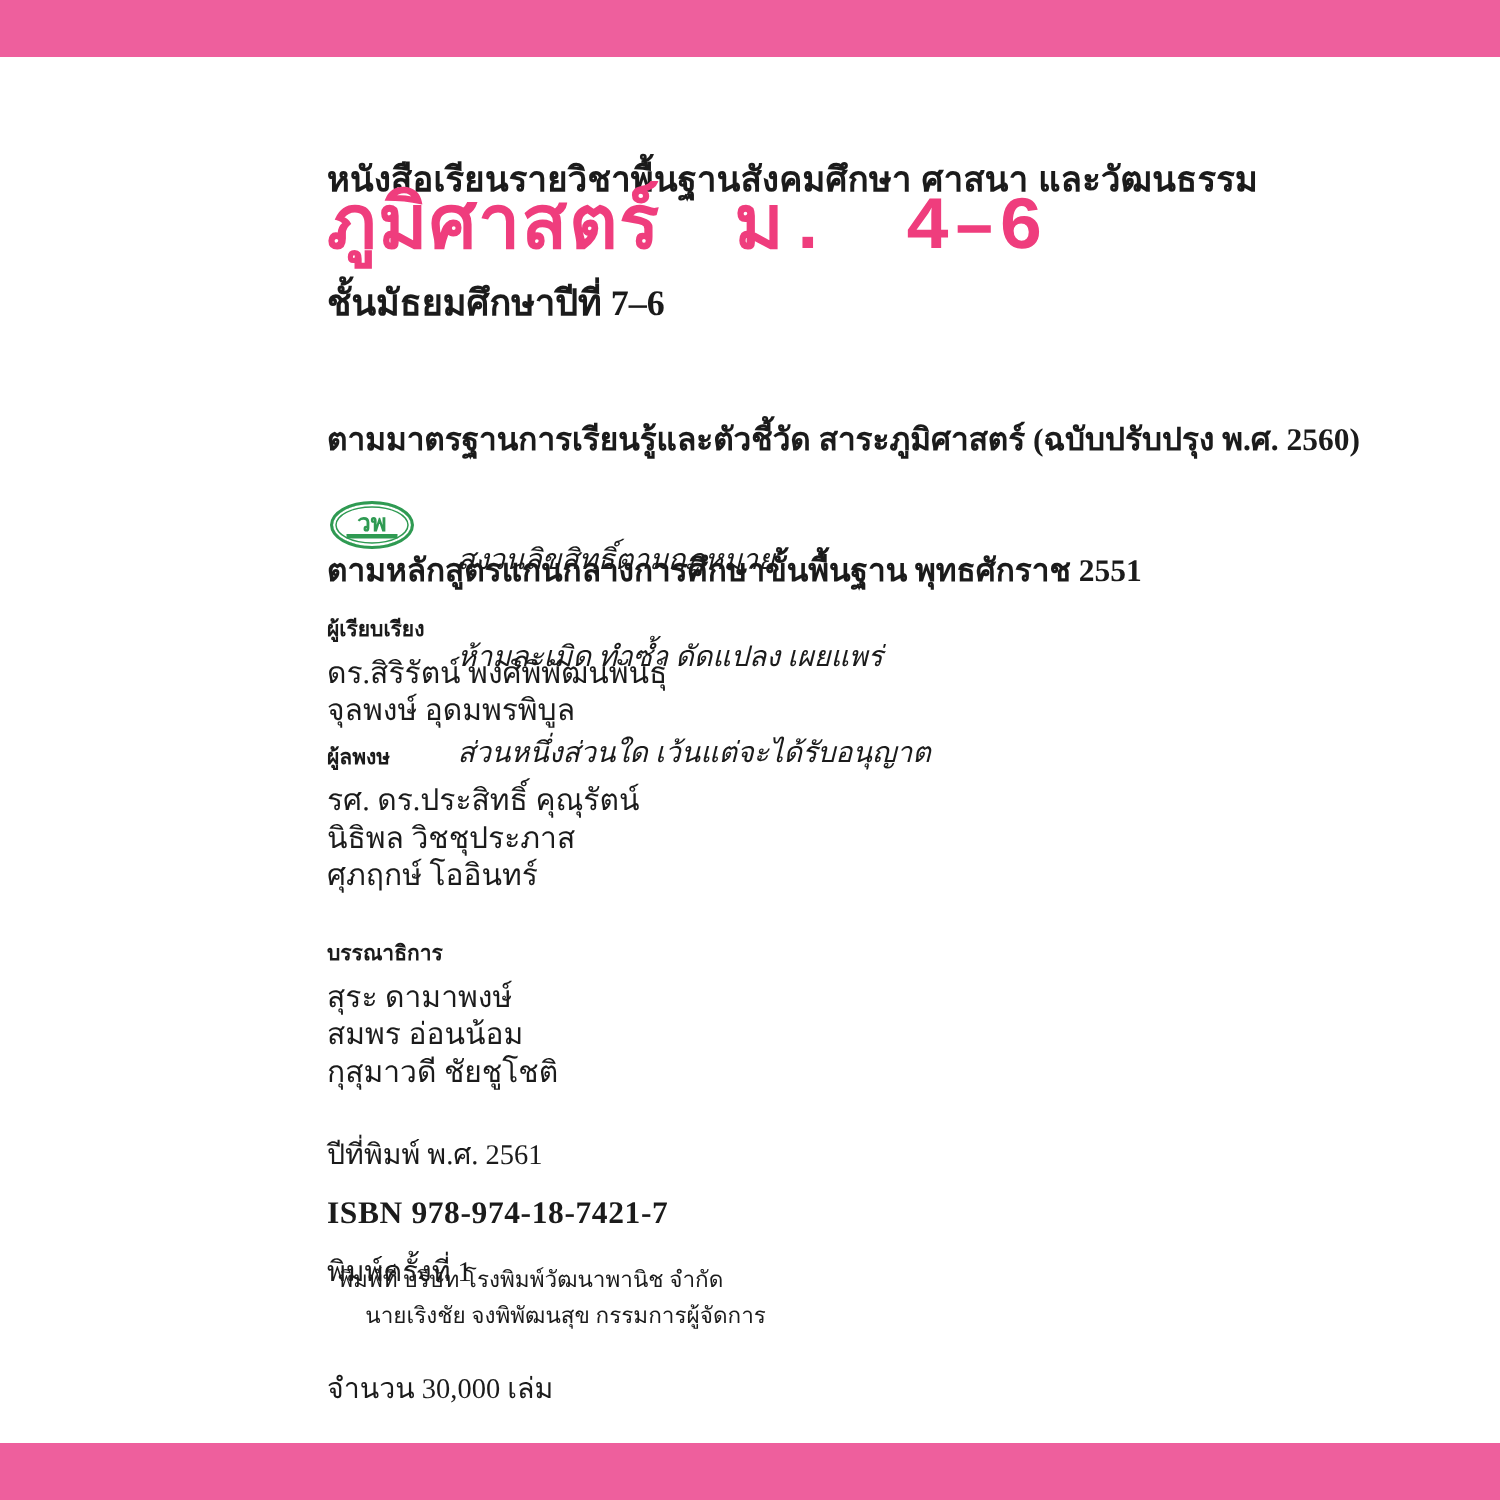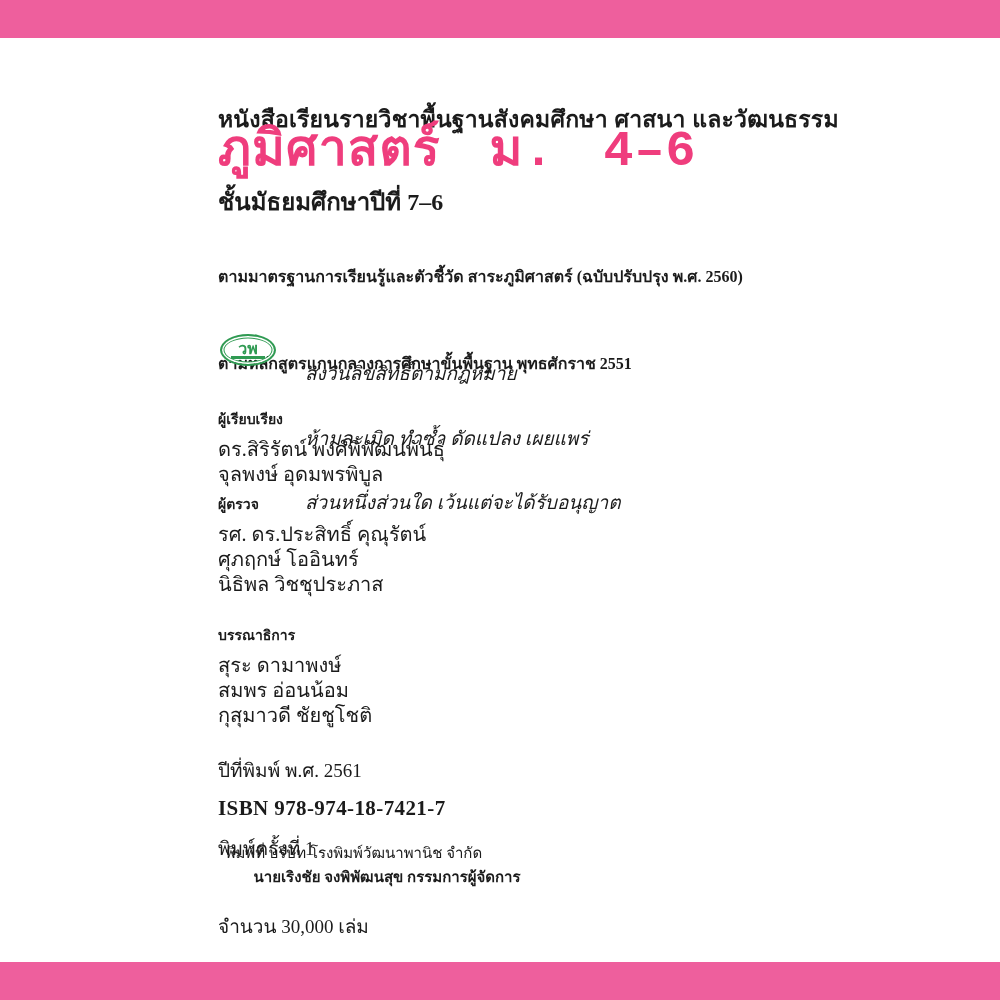--- a/index.html
+++ b/index.html
@@ -19,21 +19,21 @@
   }
   .bar{position:absolute;left:0;width:1000px;background:var(--bar-pink);}
   .bar-top{top:0;height:38px;}
   .bar-bottom{bottom:0;height:38px;}
 
   .line{position:absolute;left:218px;white-space:pre;}
 
   .series{top:80px;font-family:"Liberation Sans", sans-serif;font-weight:700;font-size:23px;letter-spacing:.2px;margin-top:21px;}
   .title{top:108px;font-family:Liberation Mono, monospace;font-weight:700;font-size:50px;color:var(--accent-pink);word-spacing:18px;letter-spacing:1px;}
   .grade{top:182px;font-weight:700;font-size:24px;}
-  .standards{top:204px;font-weight:700;font-size:16px;line-height:29px;}
+  .standards{top:221px;font-weight:700;font-size:21px;line-height:29px;}
 
   .copyright-text{top:320px;left:305px;font-style:italic;font-size:19px;line-height:21.5px;}
   .logo{
     position:absolute;left:220px;top:334px;width:56px;height:32px;
     border:2px solid var(--logo-green);border-radius:50%;
     box-shadow:inset 0 0 0 1.5px #fff, inset 0 0 0 2.5px var(--logo-green);
     display:flex;align-items:center;justify-content:center;
     color:var(--logo-green);
     font-family:"Liberation Sans", sans-serif;font-weight:700;font-size:16px;
   }
@@ -45,21 +45,21 @@
   .credits{position:absolute;left:218px;font-size:20px;}
   .credits .role{font-weight:700;font-size:14px;margin-bottom:7px;}
   .credits .name{line-height:25px;}
   .credits-1{top:408px;}
   .credits-2{top:493px;}
   .credits-3{top:592px;margin-top:32px;}
 
   .publication{top:706px;font-size:19px;line-height:26px;}
   .isbn{top:796px;font-weight:700;font-size:21px;letter-spacing:.4px;}
   .printer{top:824px;font-size:15px;}
-  .printer .manager{margin-left:28px;font-weight:bold;}
+  .printer .manager{margin-left:18px;}
 </style>
 </head>
 <body>
 
 <div class="bar bar-top"></div>
 
 <div class="line series">หนังสือเรียนรายวิชาพื้นฐานสังคมศึกษา ศาสนา และวัฒนธรรม</div>
 <div class="line title">ภูมิศาสตร์ ม. 4–6</div>
 <div class="line grade">ชั้นมัธยมศึกษาปีที่ 7–6</div>
 
@@ -79,24 +79,24 @@
   <div>ส่วนหนึ่งส่วนใด เว้นแต่จะได้รับอนุญาต</div>
 </div>
 
 <div class="credits credits-1">
   <div class="role">ผู้เรียบเรียง</div>
   <div class="name">ดร.สิริรัตน์ พงศ์พิพัฒนพันธุ์</div>
   <div class="name">จุลพงษ์ อุดมพรพิบูล</div>
 </div>
 
 <div class="credits credits-2">
-  <div class="role">ผู้ตรวจ</div>
+  <div class="role">ผู้ลพงษ</div>
   <div class="name">รศ. ดร.ประสิทธิ์ คุณุรัตน์</div>
+  <div class="name">นิธิพล วิชชุประภาส</div>
   <div class="name">ศุภฤกษ์ โออินทร์</div>
-  <div class="name">นิธิพล วิชชุประภาส</div>
 </div>
 
 <div class="credits credits-3">
   <div class="role">บรรณาธิการ</div>
   <div class="name">สุระ ดามาพงษ์</div>
   <div class="name">สมพร อ่อนน้อม</div>
   <div class="name">กุสุมาวดี ชัยชูโชติ</div>
 </div>
 
 <div class="line publication">

